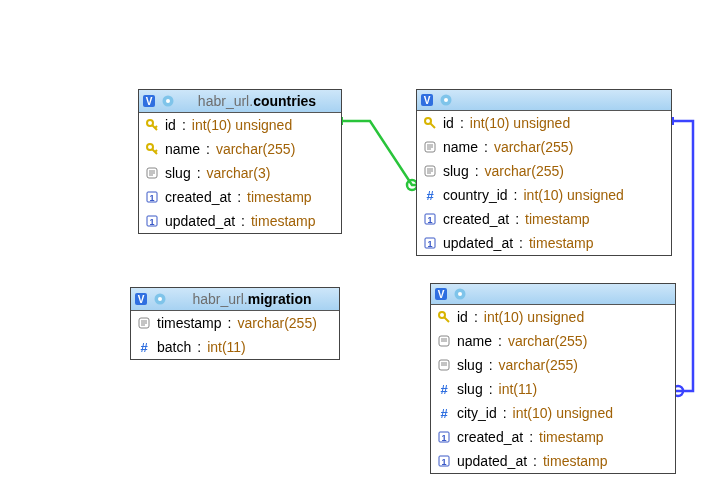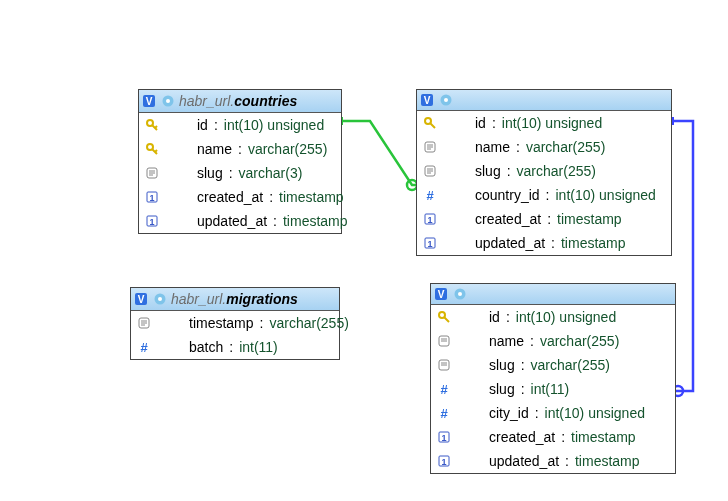--- a/index.html
+++ b/index.html
@@ -29,40 +29,40 @@
     background: linear-gradient(#cde6f9, #a7d2f2);
     border-bottom: 1px solid #555;
     padding: 3px 6px 3px 4px;
     display: flex;
     align-items: center;
     gap: 4px;
     white-space: nowrap;
   }
   .table-header .title {
     flex: 1;
-    font-style: italic;
+    text-align: center;
   }
   .table-header .schema {
     color: #6e6e6e;
     font-weight: normal;
   }
   .table-header .tname {
     color: #000;
     font-weight: bold;
   }
   .col {
     display: flex;
     align-items: center;
     gap: 6px;
     padding: 2px 8px 2px 6px;
     white-space: nowrap;
     line-height: 20px;
   }
-  .col .colname { color: #000; margin-left: 32px; }
-  .col .coltype { color: #14532d; text-align: right; }
+  .col .colname { color: #000; }
+  .col .coltype { color: #a16207; text-align: right; }
   .ico {
     width: 14px;
     height: 14px;
     display: inline-flex;
     align-items: center;
     justify-content: center;
     flex: 0 0 14px;
   }
   .ico svg { display: block; }
 </style>
@@ -257,21 +257,21 @@
           <rect x="0" y="1" width="12" height="12" rx="2" fill="#2f6fe0"></rect>
           <text x="6" y="11" text-anchor="middle" font-size="10" font-weight="bold" fill="#fff">V</text>
         </svg>
       </span>
     <span class="ico">
         <svg width="14" height="14">
           <circle cx="7" cy="7" r="5.5" fill="#7fc4ea"></circle>
           <circle cx="7" cy="7" r="2" fill="#fff"></circle>
         </svg>
       </span>
-    <span class="title"><span class="schema">habr_url.</span><span class="tname">migrations</span></span>
+    <span class="title"><span class="schema">habr_url.</span><span class="tname">migration</span></span>
   </div>
   <div>
     <div class="col">
         <span class="ico">
           <svg width="12" height="12">
             <rect x="1" y="1" width="10" height="10" rx="2" fill="#fff" stroke="#888"></rect>
             <line x1="3" y1="4" x2="9" y2="4" stroke="#888"></line>
             <line x1="3" y1="6" x2="9" y2="6" stroke="#888"></line>
             <line x1="3" y1="8" x2="7" y2="8" stroke="#888"></line>
           </svg>

